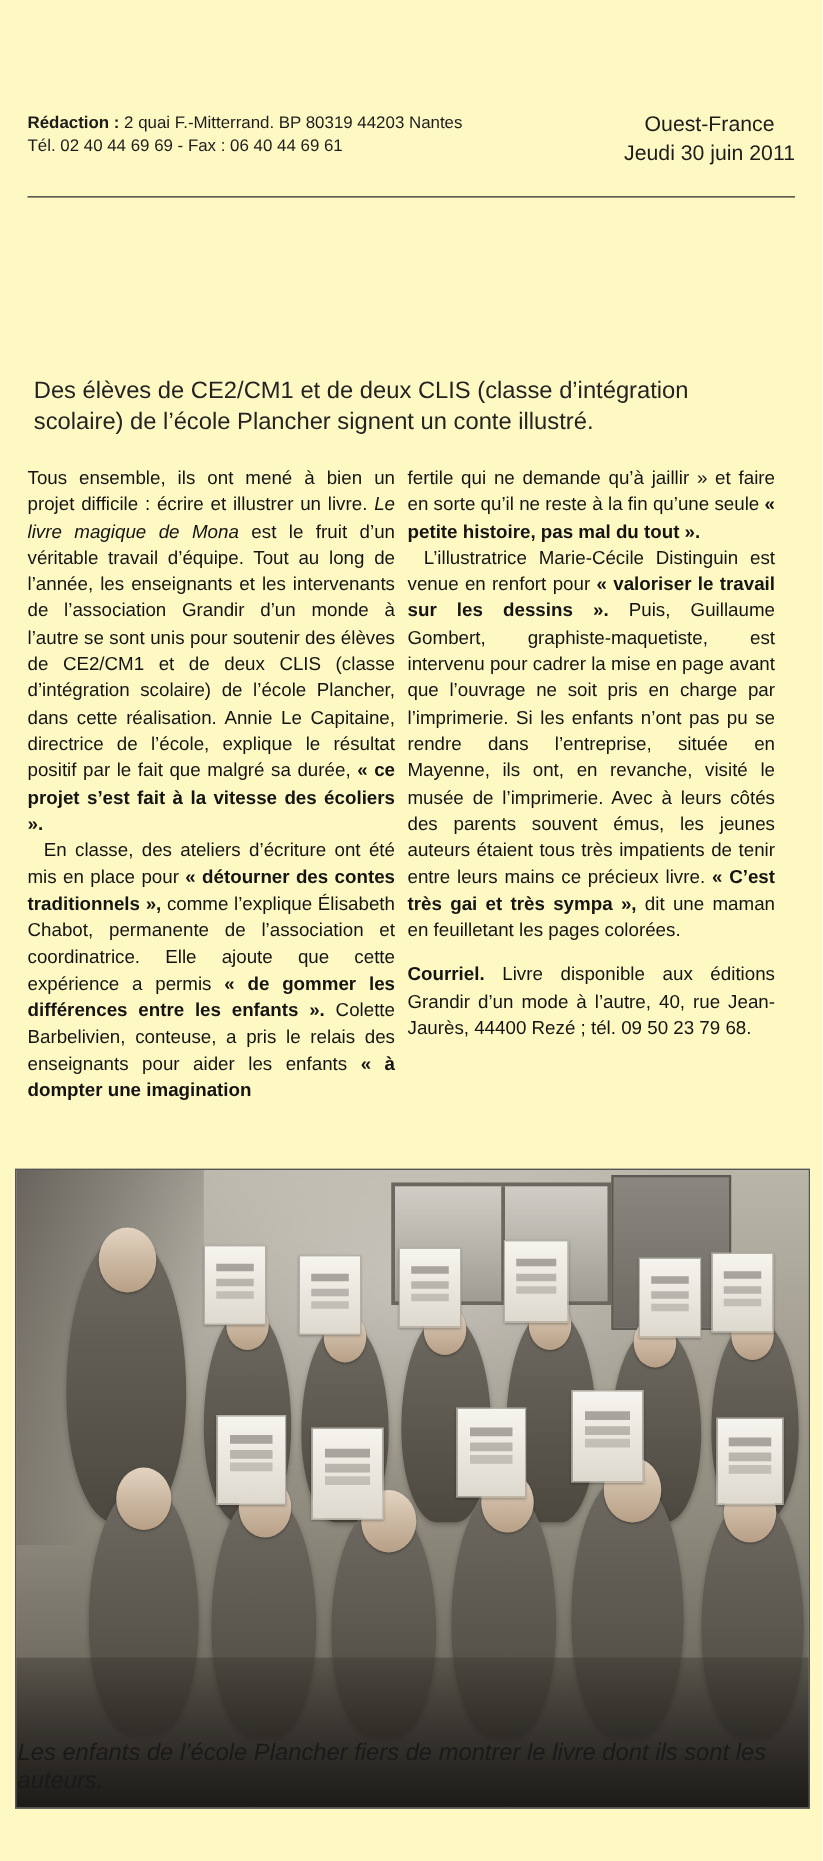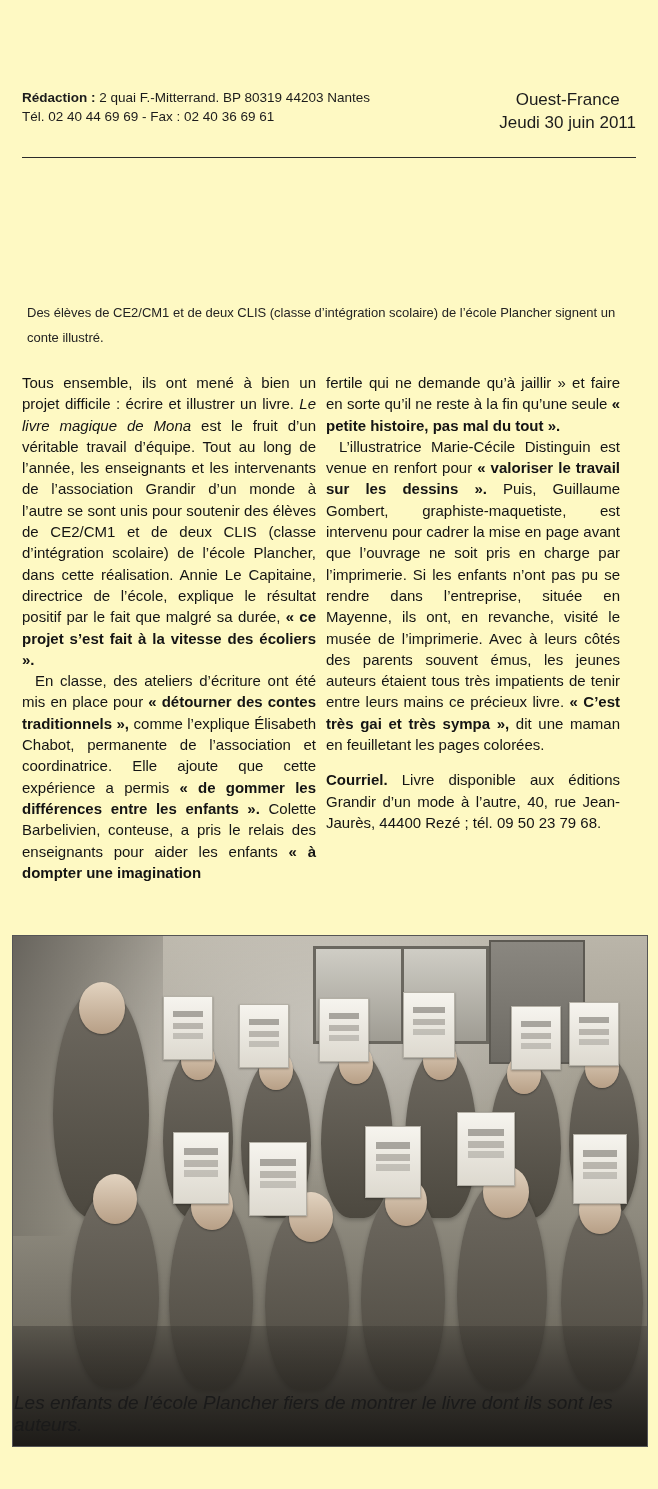--- a/index.html
+++ b/index.html
@@ -64,21 +64,21 @@
     font-size: 29px;
     font-weight: bold;
     letter-spacing: -0.2px;
     color: #111;
   }
   .standfirst {
     position: absolute;
     left: 27px;
     top: 300px;
     width: 600px;
-    font-size: 13px;
+    font-size: 19px;
     line-height: 25px;
     color: #232323;
   }
 
   
   .columns {
     position: absolute;
     left: 22px;
     top: 372px;
     width: 614px;
@@ -206,21 +206,21 @@
 </head>
 <body>
 
 <div class="page">
 
   <div class="masthead">
     <div class="masthead-left">
       <div>
         <span class="lbl">Rédaction :</span><span> 2 quai F.-Mitterrand. BP 80319 44203 Nantes</span>
       </div>
-      <div>Tél. 02 40 44 69 69 - Fax : 02 40 36 69 61</div>
+      <div>Tél. 02 40 44 69 69 - Fax : 06 40 44 69 61</div>
     </div>
     <div class="masthead-right">
       <div>Ouest-France</div>
       <div>Jeudi 30 juin 2011</div>
     </div>
   </div>
   <div class="rule"></div>
 
   <div class="standfirst">Des élèves de CE2/CM1 et de deux CLIS (classe d’intégration scolaire) de l’école Plancher signent un conte illustré.</div>
 

